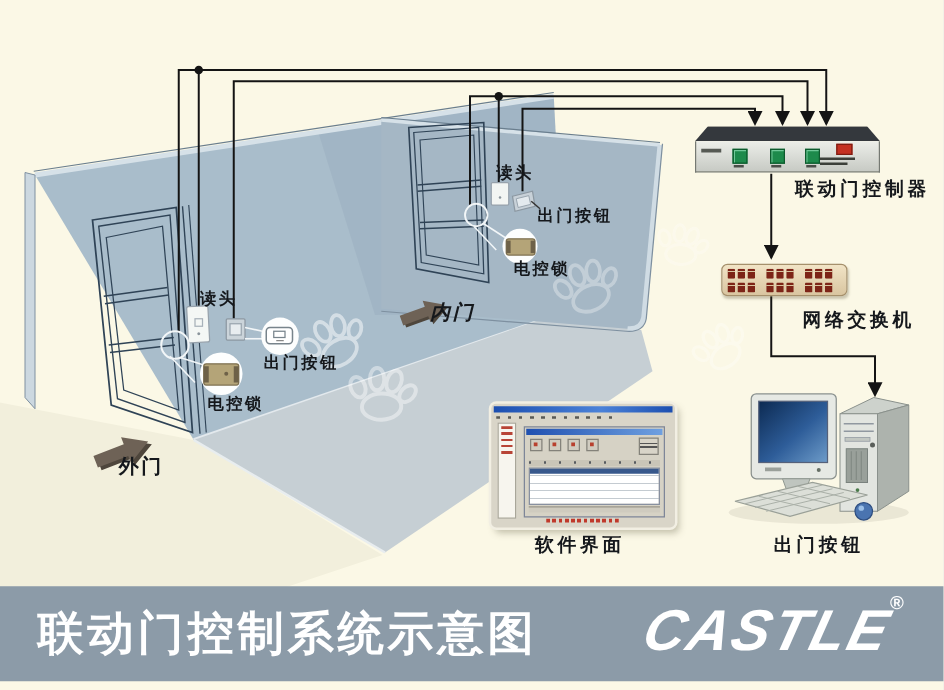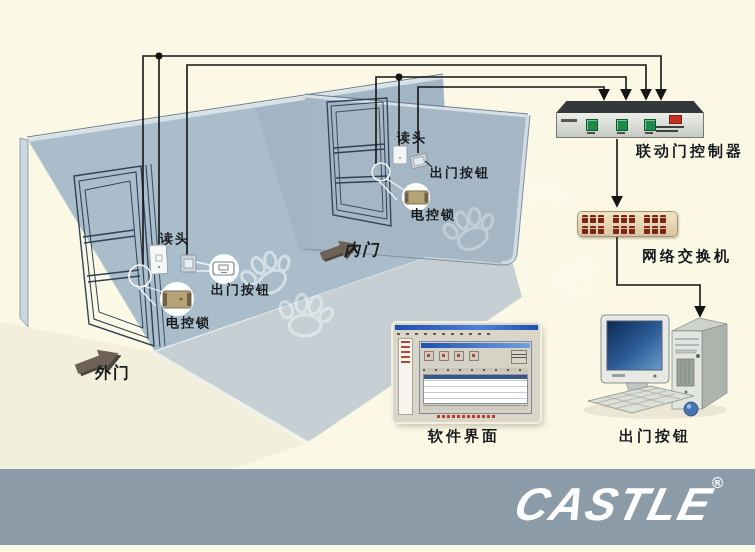--- a/index.html
+++ b/index.html
@@ -358,17 +358,18 @@
   <div class="lbl lbl-s" id="lbl-reader-in">读头</div>
   <div class="lbl lbl-s" id="lbl-button-in">出门按钮</div>
   <div class="lbl lbl-s" id="lbl-lock-in">电控锁</div>
   <div class="lbl lbl-s" id="lbl-inner-door">内门</div>
   <div class="lbl lbl-m" id="lbl-controller">联动门控制器</div>
   <div class="lbl lbl-m" id="lbl-switch">网络交换机</div>
   <div class="lbl lbl-m" id="lbl-software">软件界面</div>
   <div class="lbl lbl-m" id="lbl-host">出门按钮</div>
 
   <div class="footer">
+    <span class="f-title">联动门控制系统示意图</span>
     <span class="f-logo">CASTLE</span>
     <span class="f-reg">®</span>
   </div>
 
 </div>
 
 </body></html>

